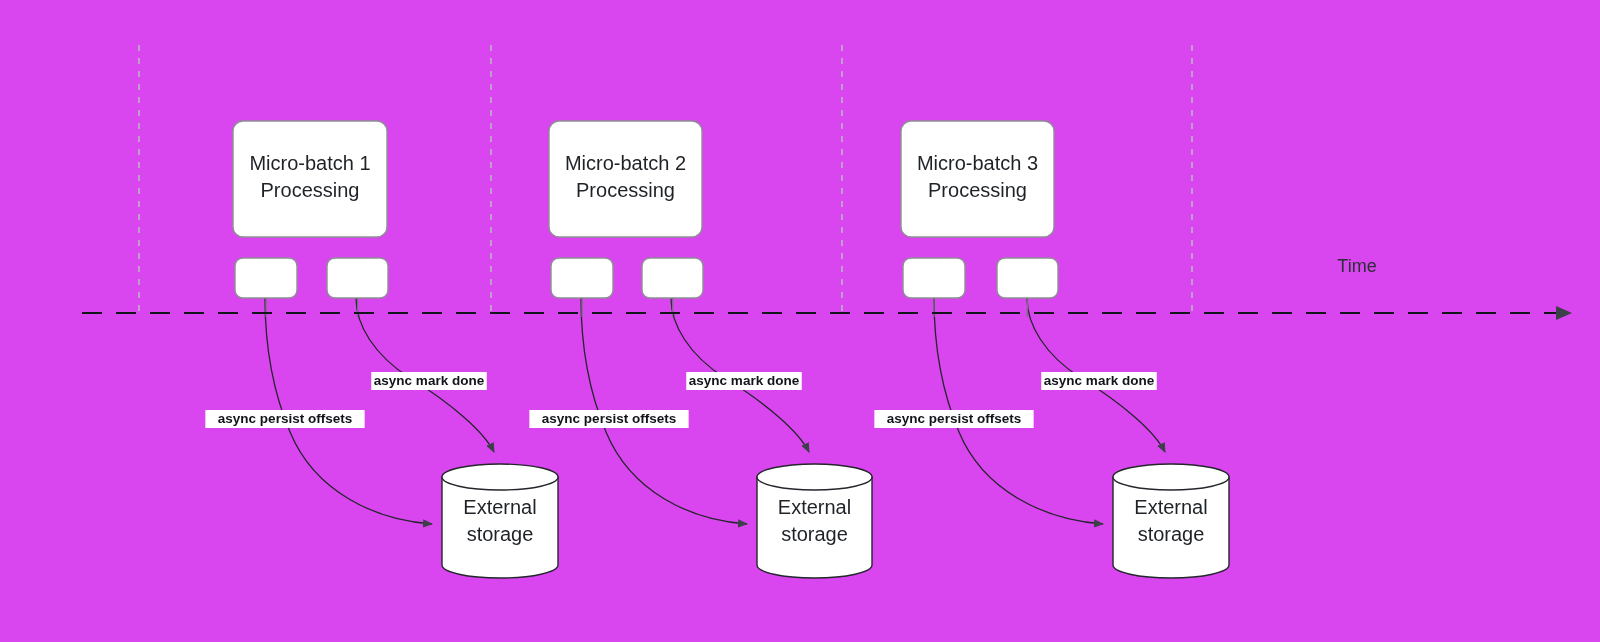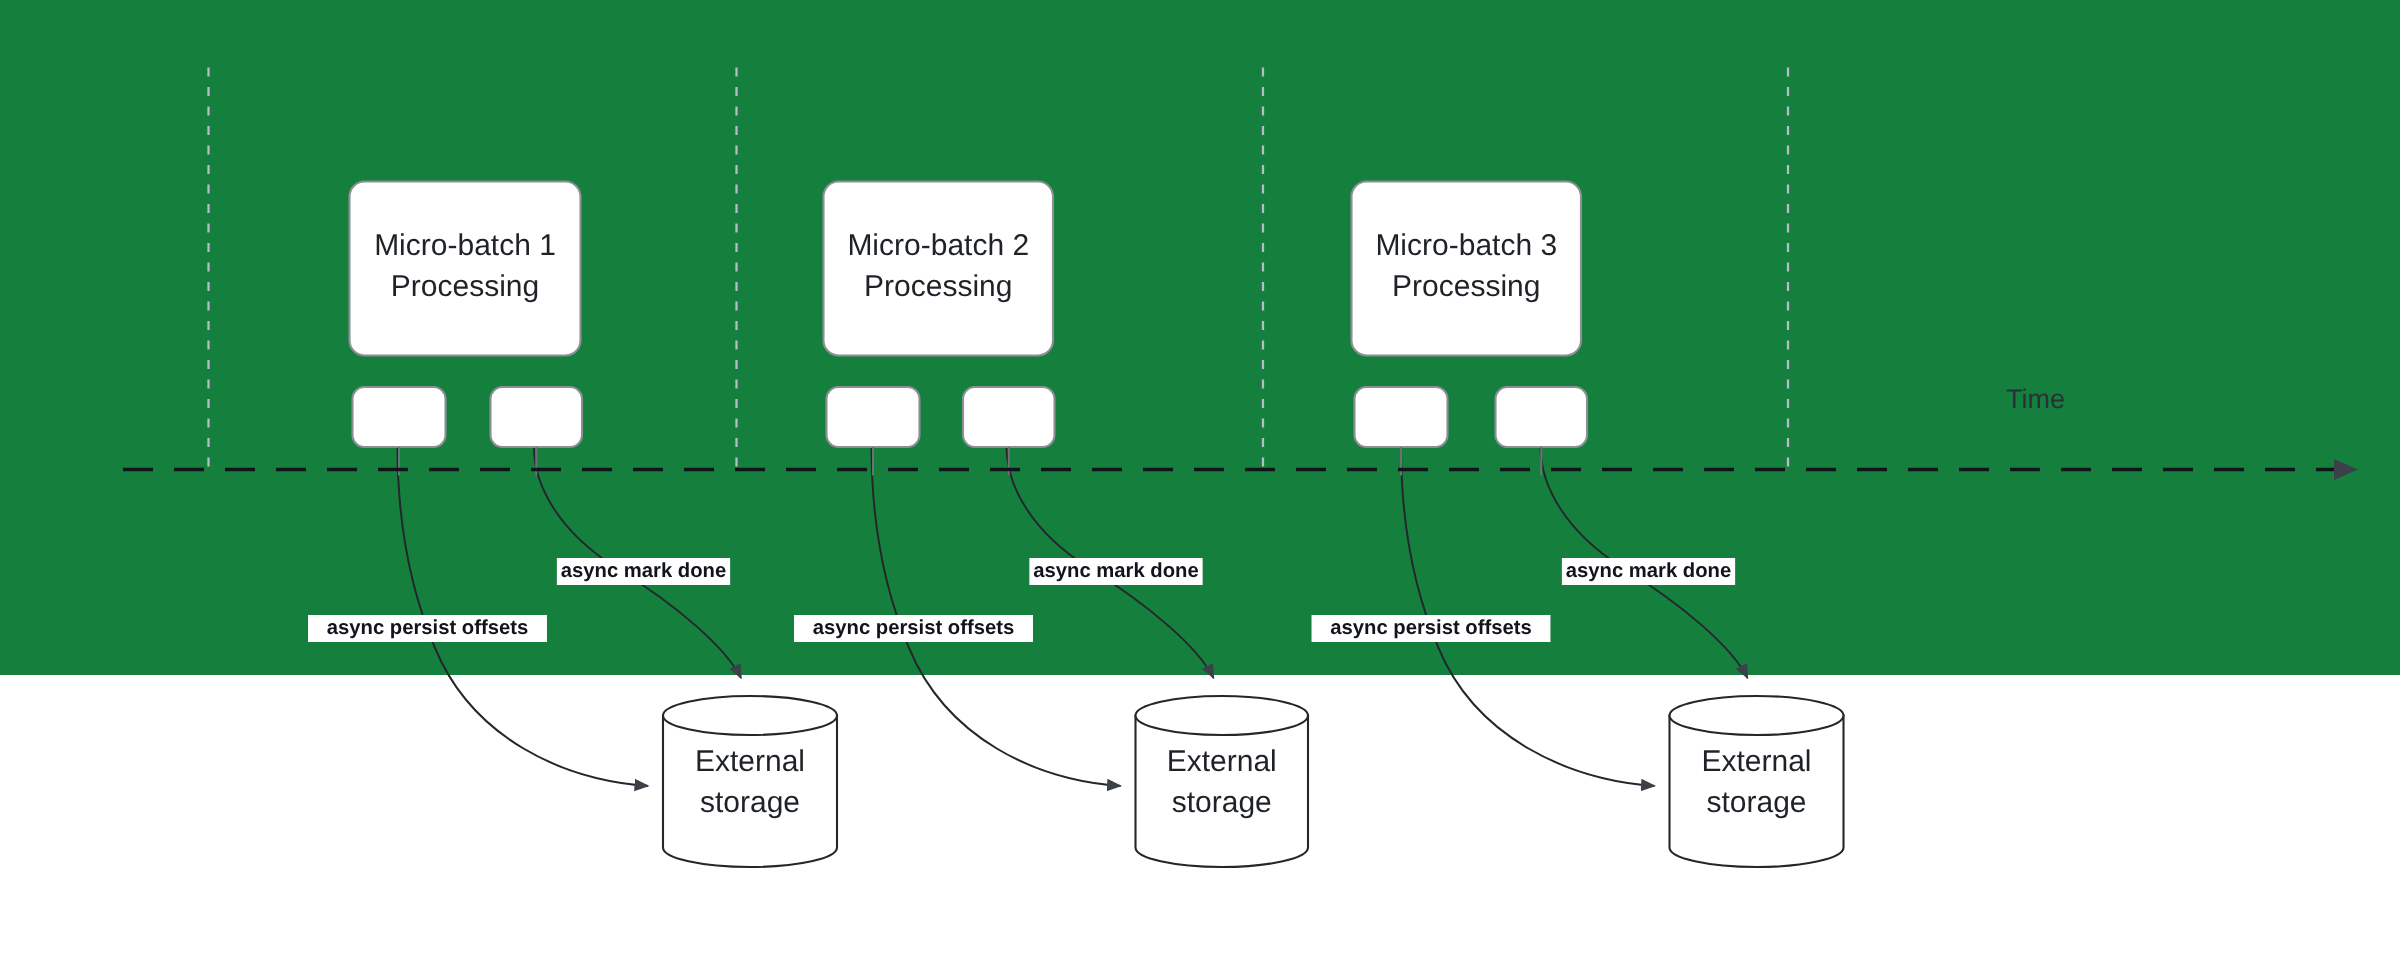--- a/index.html
+++ b/index.html
@@ -9,22 +9,22 @@
   }
   body {
     width: 1600px;
     height: 642px;
     overflow: hidden;
     font-family: "Liberation Sans", sans-serif;
   }
   #diagram-root {
     position: relative;
     width: 1600px;
-    height: 450px;
-    background: #15803d;
+    height: 642px;
+    background: #d946ef;
   }
   svg.canvas {
     display: block;
     width: 1600px;
     height: 642px;
   }
   .node-shape {
     fill: #ffffff;
     stroke: #8d8f94;
     stroke-width: 1.4;

